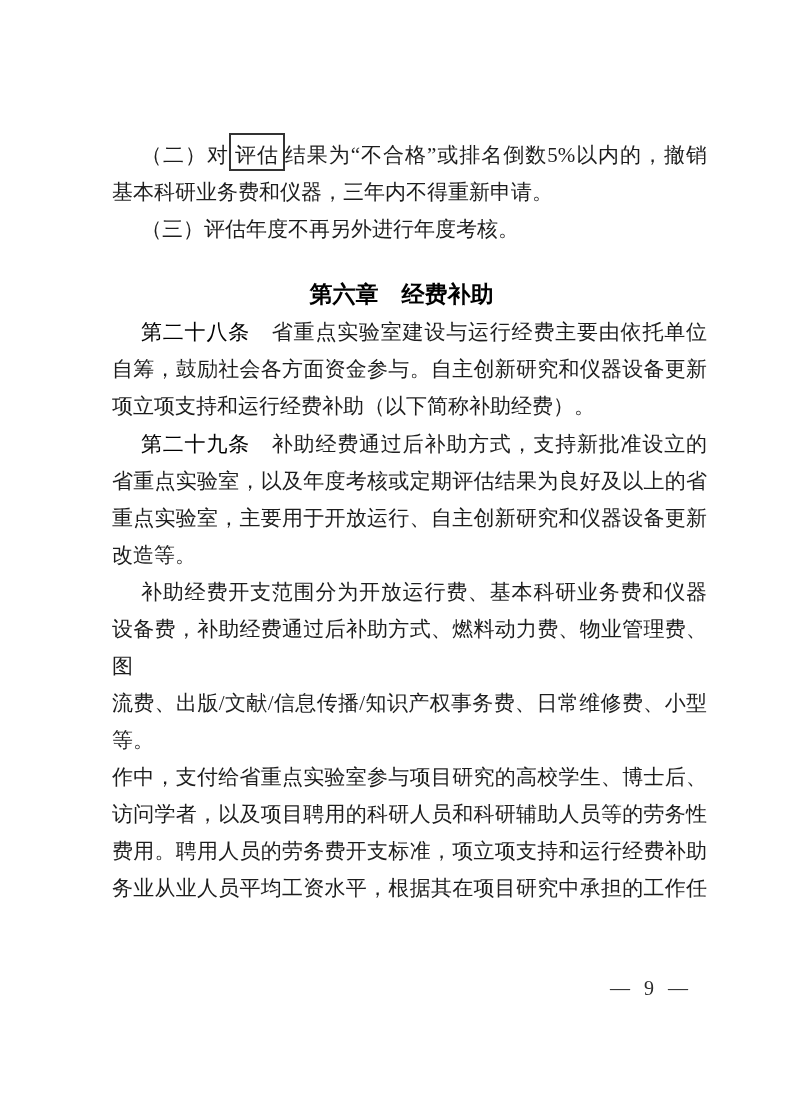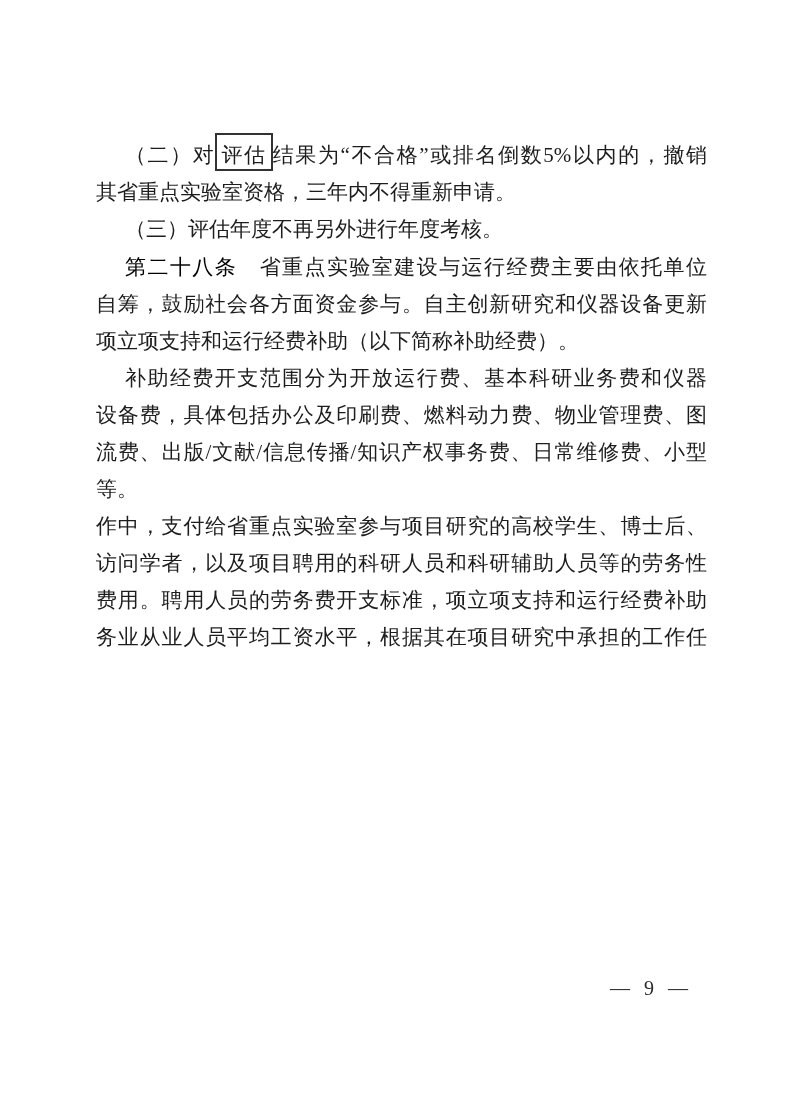--- a/index.html
+++ b/index.html
@@ -22,20 +22,21 @@
     top: 137px;
     width: 611px;
     font-size: 21px;
     line-height: 37px;
   }
   .line {
     text-align: justify;
     text-align-last: justify;
     
     text-justify: inter-character;
+    margin-left: 16px;
   }
   .line.last {
     text-align-last: left;
   }
   .line.first {
     text-indent: 29px;
   }
   .lead {
     font-family: "Liberation Sans", sans-serif;
     font-weight: normal;
@@ -67,38 +68,45 @@
   }
 </style>
 </head>
 <body>
 
 <div class="page">
   <div class="content">
 
     <div>
       <div class="line first"><span>（二）对</span><span class="cursor-box">评估</span><span>结果为“不合格”或排名倒数5%以内的，撤销</span></div>
-      <div class="line last">其省重点实验室资格，三年内不得重新申请。</div>
+      <div class="line last">基本科研业务费和仪器，三年内不得重新申请。</div>
     </div>
 
     <div>
       <div class="line last first">（三）评估年度不再另外进行年度考核。</div>
     </div>
 
+    <div class="chapter-heading">第六章　经费补助</div>
 
     <div>
       <div class="line first"><span class="lead">第二十八条</span><span>　省重点实验室建设与运行经费主要由依托单位</span></div>
       <div class="line">自筹，鼓励社会各方面资金参与。自主创新研究和仪器设备更新</div>
       <div class="line last">项立项支持和运行经费补助（以下简称补助经费）。</div>
     </div>
 
+    <div>
+      <div class="line first"><span class="lead">第二十九条</span><span>　补助经费通过后补助方式，支持新批准设立的</span></div>
+      <div class="line">省重点实验室，以及年度考核或定期评估结果为良好及以上的省</div>
+      <div class="line">重点实验室，主要用于开放运行、自主创新研究和仪器设备更新</div>
+      <div class="line last">改造等。</div>
+    </div>
 
     <div>
       <div class="line first">补助经费开支范围分为开放运行费、基本科研业务费和仪器</div>
-      <div class="line">设备费，具体包括办公及印刷费、燃料动力费、物业管理费、图</div>
+      <div class="line">设备费，补助经费通过后补助方式、燃料动力费、物业管理费、图</div>
       <div class="line">流费、出版/文献/信息传播/知识产权事务费、日常维修费、小型</div>
       <div class="line last">等。</div>
     </div>
 
     <div>
       <div class="line">作中，支付给省重点实验室参与项目研究的高校学生、博士后、</div>
       <div class="line">访问学者，以及项目聘用的科研人员和科研辅助人员等的劳务性</div>
       <div class="line">费用。聘用人员的劳务费开支标准，项立项支持和运行经费补助</div>
       <div class="line">务业从业人员平均工资水平，根据其在项目研究中承担的工作任</div>
     </div>

